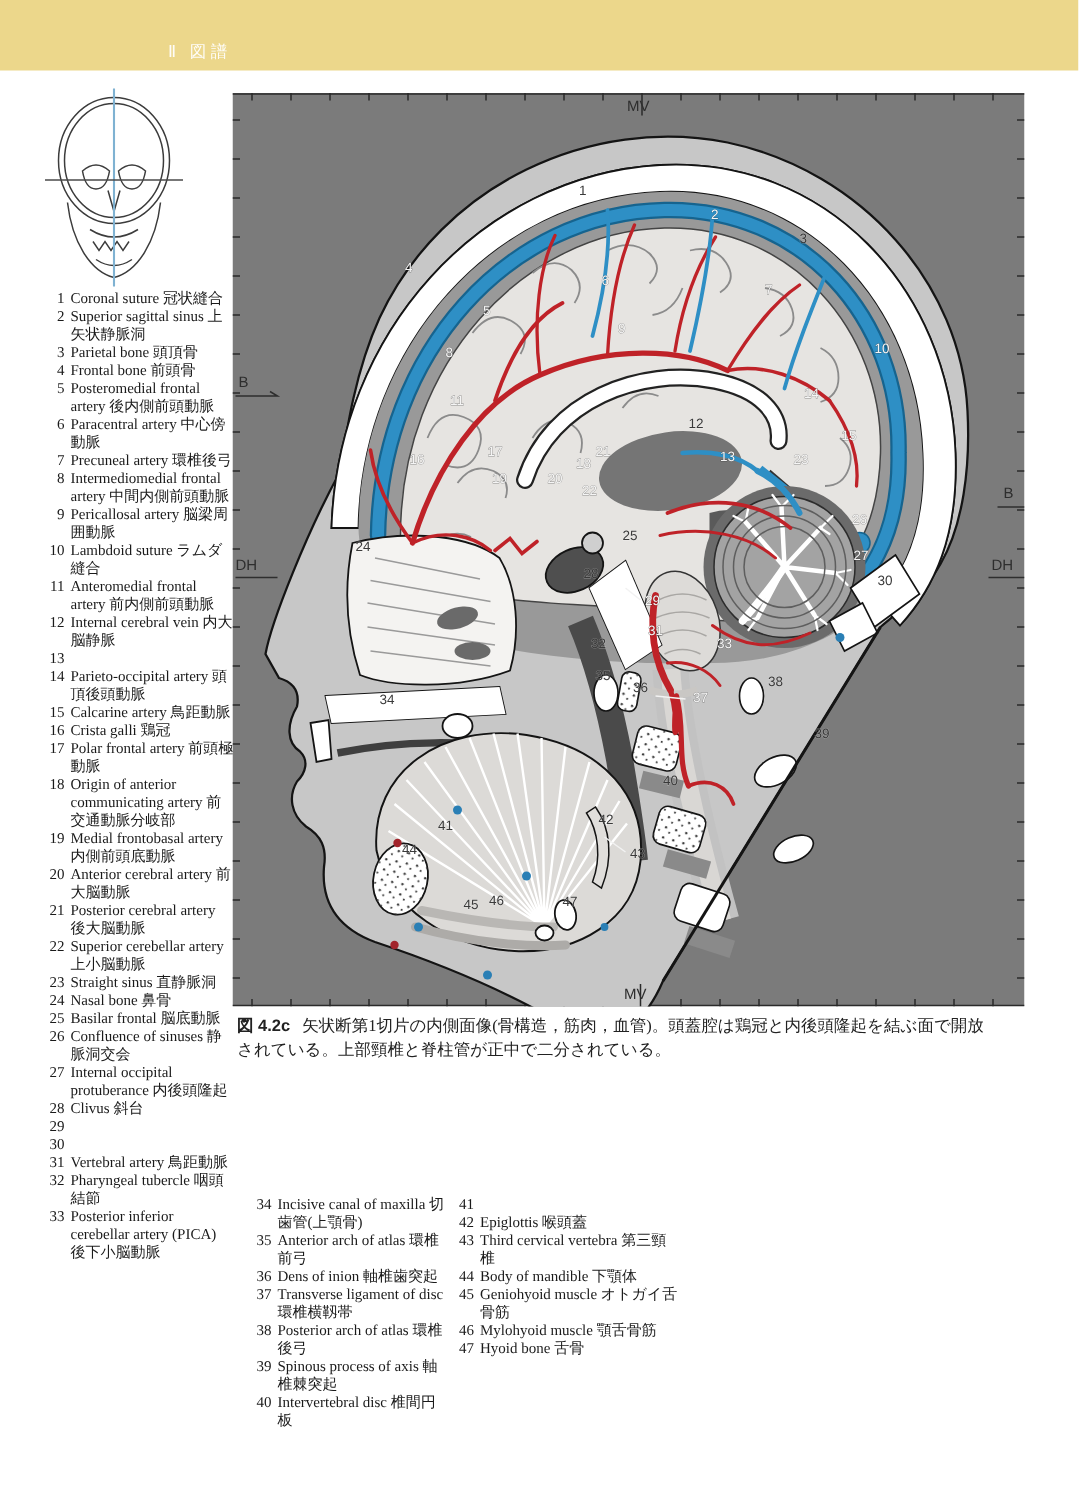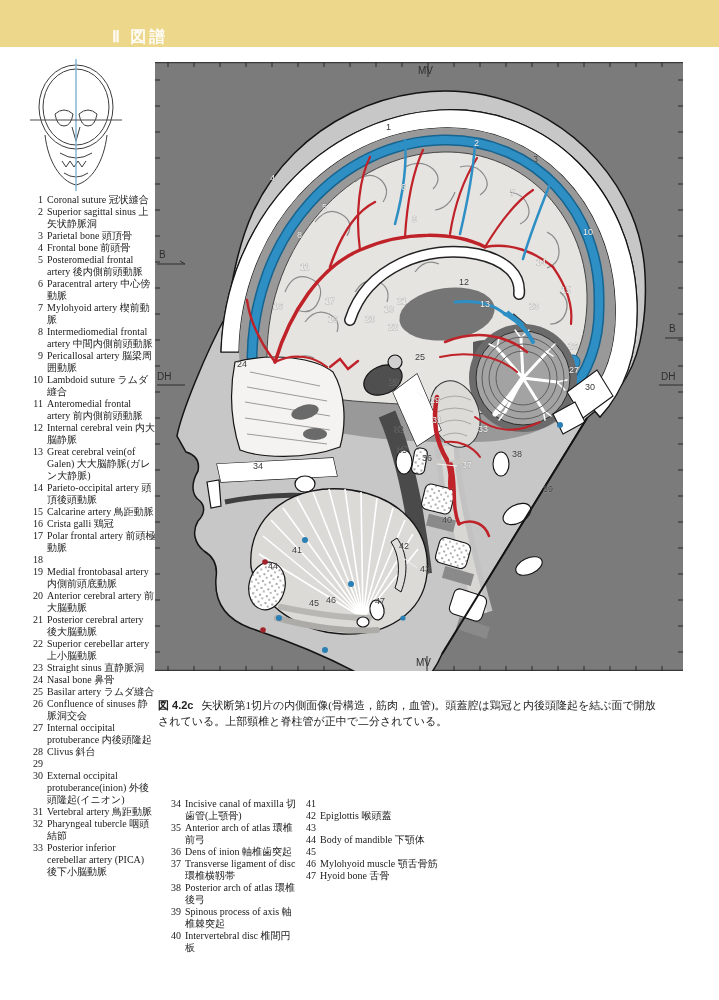--- a/index.html
+++ b/index.html
@@ -3,37 +3,37 @@
 <meta charset="utf-8">
 <style>
   html,body{margin:0;padding:0;}
   body{width:719px;height:1000px;position:relative;background:#ffffff;
        font-family:"Liberation Serif","DejaVu Serif",serif;color:#1a1a1a;overflow:hidden;}
   .abs{position:absolute;}
 
   
   #header{left:0;top:0;width:719px;height:47px;}
   #header-label{left:112px;top:27px;font-family:"Liberation Sans",sans-serif;
-      font-size:16px;font-weight:bold;color:rgba(255,255,255,.93);letter-spacing:3px;}
+      font-size:11px;font-weight:normal;color:rgba(255,255,255,.93);letter-spacing:3px;}
 
   
   #inset{left:24px;top:57px;}
 
   
   .legend{font-size:10px;line-height:12px;}
   #col1{left:26px;top:194px;width:130px;}
   #col2{left:164px;top:798px;width:136px;}
   #col3{left:299px;top:798px;width:155px;}
   .legend-item{display:flex;margin:0;}
   .legend-item .num{flex:none;width:17px;text-align:right;margin-right:4px;}
   .legend-item .txt{flex:1;}
 
   
   #figure{left:155px;top:62px;}
-  #caption{left:158px;top:676px;width:505px;font-size:11px;line-height:16px;color:#222;margin-top:21px;}
+  #caption{left:158px;top:676px;width:505px;font-size:11px;line-height:16px;color:#222;}
   #caption .cap-label{font-family:"Liberation Sans",sans-serif;font-weight:bold;margin-right:8px;}
 
   #pagenum{left:27px;top:980px;font-family:"Liberation Sans",sans-serif;
       font-size:12.5px;font-weight:bold;color:#333;margin-top:32px;}
 
   
   text{font-family:"Liberation Sans",sans-serif;}
   .mk{font-size:9px;}
   .mk-light{fill:#f5f5f5;stroke:rgba(40,40,40,.45);stroke-width:.5;paint-order:stroke;}
   .mk-dark{fill:#3a3a3a;stroke:rgba(255,255,255,.35);stroke-width:.5;paint-order:stroke;}
@@ -437,21 +437,21 @@
     <div class="legend-item">
       <span class="num">5</span>
       <span class="txt">Posteromedial frontal artery 後内側前頭動脈</span>
     </div>
     <div class="legend-item">
       <span class="num">6</span>
       <span class="txt">Paracentral artery 中心傍動脈</span>
     </div>
     <div class="legend-item">
       <span class="num">7</span>
-      <span class="txt">Mylohyoid artery 楔前動脈</span>
+      <span class="txt">Precuneal artery 環椎後弓</span>
     </div>
     <div class="legend-item">
       <span class="num">8</span>
       <span class="txt">Intermediomedial frontal artery 中間内側前頭動脈</span>
     </div>
     <div class="legend-item">
       <span class="num">9</span>
       <span class="txt">Pericallosal artery 脳梁周囲動脈</span>
     </div>
     <div class="legend-item">
@@ -461,40 +461,40 @@
     <div class="legend-item">
       <span class="num">11</span>
       <span class="txt">Anteromedial frontal artery 前内側前頭動脈</span>
     </div>
     <div class="legend-item">
       <span class="num">12</span>
       <span class="txt">Internal cerebral vein 内大脳静脈</span>
     </div>
     <div class="legend-item">
       <span class="num">13</span>
-      <span class="txt">Great cerebral vein(of Galen) 大大脳静脈(ガレン大静脈)</span>
     </div>
     <div class="legend-item">
       <span class="num">14</span>
       <span class="txt">Parieto-occipital artery 頭頂後頭動脈</span>
     </div>
     <div class="legend-item">
       <span class="num">15</span>
       <span class="txt">Calcarine artery 鳥距動脈</span>
     </div>
     <div class="legend-item">
       <span class="num">16</span>
       <span class="txt">Crista galli 鶏冠</span>
     </div>
     <div class="legend-item">
       <span class="num">17</span>
       <span class="txt">Polar frontal artery 前頭極動脈</span>
     </div>
     <div class="legend-item">
       <span class="num">18</span>
+      <span class="txt">Origin of anterior communicating artery 前交通動脈分岐部</span>
     </div>
     <div class="legend-item">
       <span class="num">19</span>
       <span class="txt">Medial frontobasal artery 内側前頭底動脈</span>
     </div>
     <div class="legend-item">
       <span class="num">20</span>
       <span class="txt">Anterior cerebral artery 前大脳動脈</span>
     </div>
     <div class="legend-item">
@@ -508,40 +508,39 @@
     <div class="legend-item">
       <span class="num">23</span>
       <span class="txt">Straight sinus 直静脈洞</span>
     </div>
     <div class="legend-item">
       <span class="num">24</span>
       <span class="txt">Nasal bone 鼻骨</span>
     </div>
     <div class="legend-item">
       <span class="num">25</span>
-      <span class="txt">Basilar artery ラムダ縫合</span>
+      <span class="txt">Basilar frontal 脳底動脈</span>
     </div>
     <div class="legend-item">
       <span class="num">26</span>
       <span class="txt">Confluence of sinuses 静脈洞交会</span>
     </div>
     <div class="legend-item">
       <span class="num">27</span>
       <span class="txt">Internal occipital protuberance 内後頭隆起</span>
     </div>
     <div class="legend-item">
       <span class="num">28</span>
       <span class="txt">Clivus 斜台</span>
     </div>
     <div class="legend-item">
       <span class="num">29</span>
     </div>
     <div class="legend-item">
       <span class="num">30</span>
-      <span class="txt">External occipital protuberance(inion) 外後頭隆起(イニオン)</span>
     </div>
     <div class="legend-item">
       <span class="num">31</span>
       <span class="txt">Vertebral artery 鳥距動脈</span>
     </div>
     <div class="legend-item">
       <span class="num">32</span>
       <span class="txt">Pharyngeal tubercle 咽頭結節</span>
     </div>
     <div class="legend-item">
@@ -582,27 +581,29 @@
 <div id="col3" class="abs legend">
     <div class="legend-item">
       <span class="num">41</span>
     </div>
     <div class="legend-item">
       <span class="num">42</span>
       <span class="txt">Epiglottis 喉頭蓋</span>
     </div>
     <div class="legend-item">
       <span class="num">43</span>
+      <span class="txt">Third cervical vertebra 第三頸椎</span>
     </div>
     <div class="legend-item">
       <span class="num">44</span>
       <span class="txt">Body of mandible 下顎体</span>
     </div>
     <div class="legend-item">
       <span class="num">45</span>
+      <span class="txt">Geniohyoid muscle オトガイ舌骨筋</span>
     </div>
     <div class="legend-item">
       <span class="num">46</span>
       <span class="txt">Mylohyoid muscle 顎舌骨筋</span>
     </div>
     <div class="legend-item">
       <span class="num">47</span>
       <span class="txt">Hyoid bone 舌骨</span>
     </div>
   </div>

